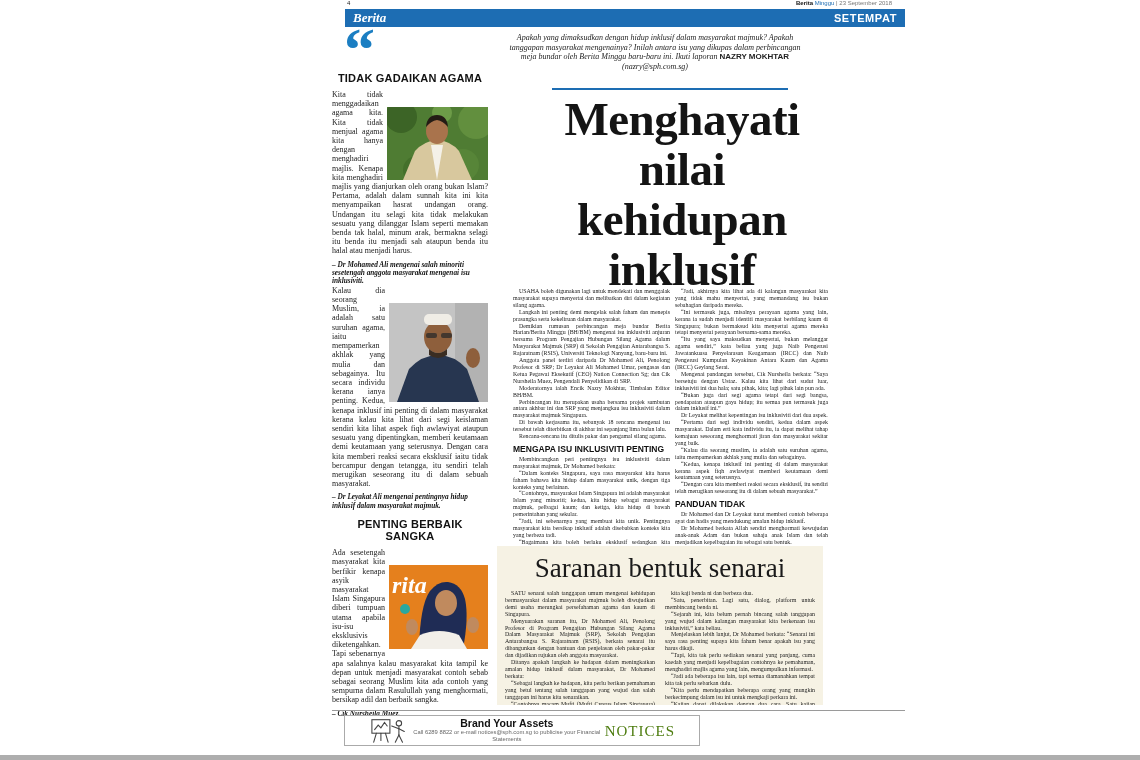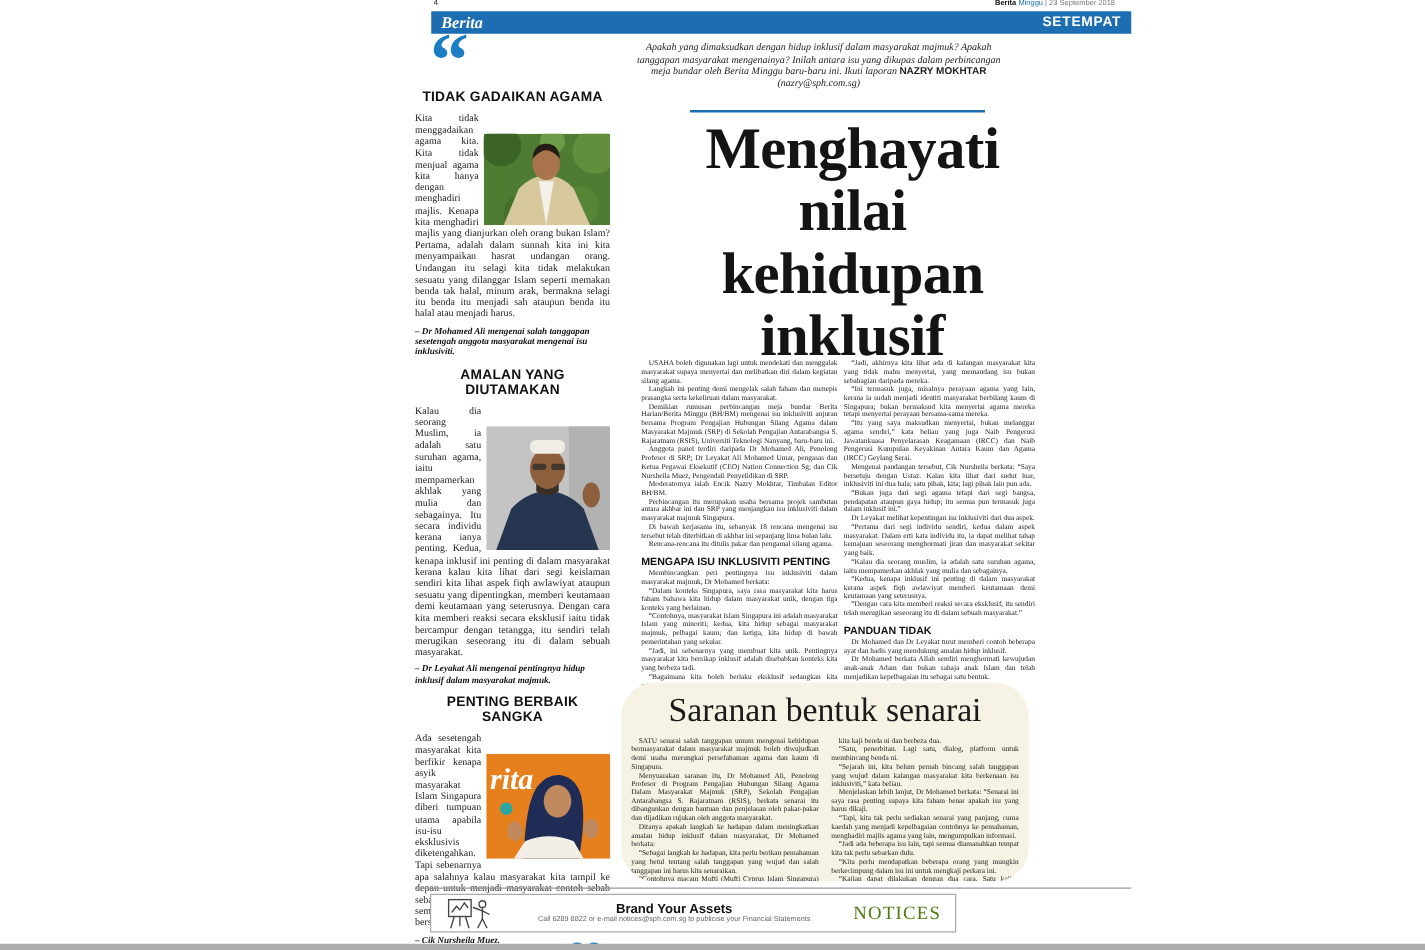--- a/index.html
+++ b/index.html
@@ -37,29 +37,29 @@
             font:bold 47px/50px "Liberation Serif",serif;color:#141414;letter-spacing:-.5px;}
 
   .bodycol{position:absolute;top:288px;font:5.9px/6.9px "Liberation Serif",serif;color:#222;margin-left:16px;}
   .bodycol.left{left:497px;width:157px;}
   .bodycol.right{left:659px;width:153px;}
   .bp{margin:0;text-align:justify;text-indent:6px;}
   .subhead{font:bold 8.5px/10px "Liberation Sans",sans-serif;color:#111;margin:4px 0 2px;}
 
   
   .crbox{position:absolute;left:497px;top:546px;width:326px;height:159px;background:#f6f2e4;
-         box-sizing:border-box;padding:4px 8px 6px;overflow:hidden;border-radius:27px;}
+         box-sizing:border-box;padding:4px 8px 6px;overflow:hidden;}
   .crbox-title{font:27px/32px "Liberation Serif",serif;text-align:center;color:#1a1a1a;margin:2px 0 6px;}
   .crbox-cols{display:flex;gap:10px;}
   .crbox-col{flex:1;font:5.9px/6.9px "Liberation Serif",serif;color:#222;}
 
   
   .footrule{position:absolute;left:332px;top:710px;width:573px;height:1px;background:#9a9a9a;}
-  .adbox{position:absolute;left:344px;top:715px;width:421px;height:31px;border:1px solid #aaa;
-         box-sizing:border-box;display:flex;align-items:center;gap:4px;padding:0 11px;background:#fff;}
+  .adbox{position:absolute;left:344px;top:715px;width:356px;height:31px;border:1px solid #aaa;
+         box-sizing:border-box;display:flex;align-items:center;gap:4px;padding:0 24px;background:#fff;}
   .ad-center{flex:1;text-align:center;}
   .ad-title{font:bold 10.5px/11px "Liberation Sans",sans-serif;color:#111;}
   .ad-sub{font:5.8px/7px "Liberation Sans",sans-serif;color:#666;}
   .ad-notices{font:15px/16px "Liberation Serif",serif;letter-spacing:1px;color:#4d7c0f;}
   .bottom-edge{position:absolute;left:0;top:755px;width:1140px;height:5px;background:#aeaeae;}
 </style>
 </head>
 <body>
 
 <div id="canvas">
@@ -91,25 +91,24 @@
             <circle cx="76" cy="58" r="16" fill="#578538"></circle>
             <circle cx="55" cy="6" r="10" fill="#6d9c48"></circle>
             <path d="M16 73 L28 44 Q37 34 50 33 Q64 34 72 44 L85 73 Z" fill="#d8c89e"></path>
             <path d="M44 38 L50 73 L56 38 Z" fill="#f4f1e8"></path>
             <ellipse cx="50" cy="24" rx="11" ry="13" fill="#a9734c"></ellipse>
             <path d="M39 20 Q40 8 50 8 Q60 8 61 20 Q56 14 50 13 Q44 14 39 20 Z" fill="#241c15"></path>
           </svg>
         </span>
         <span>Kita tidak menggadaikan agama kita. Kita tidak menjual agama kita hanya dengan menghadiri majlis. Kenapa kita menghadiri majlis yang dianjurkan oleh orang bukan Islam? Pertama, adalah dalam sunnah kita ini kita menyampaikan hasrat undangan orang. Undangan itu selagi kita tidak melakukan sesuatu yang dilanggar Islam seperti memakan benda tak halal, minum arak, bermakna selagi itu benda itu menjadi sah ataupun benda itu halal atau menjadi harus.</span>
       </p>
-      <p class="pq-attr">– Dr Mohamed Ali mengenai salah tanggapan sesetengah anggota masyarakat mengenai isu inklusiviti.</p>
-    </div>
-
-    <div>
-      <h3 class="pq-h">AMALAN YANG DIUTAMAKAN</h3>
+      <p class="pq-attr">– Dr Mohamed Ali mengenai salah minoriti sesetengah anggota masyarakat mengenai isu inklusiviti.</p>
+    </div>
+
+    <div>
       <p class="pq-text">
         <span class="pq-photo">
           <svg width="99" height="99" viewBox="0 0 99 99" preserveAspectRatio="none">
             <rect width="99" height="99" fill="#c4c4c4"></rect>
             <rect x="66" width="33" height="99" fill="#b2b2b2"></rect>
             <path d="M8 99 L20 66 Q33 52 49 52 Q65 52 78 66 L90 99 Z" fill="#273650"></path>
             <ellipse cx="49" cy="34" rx="14" ry="16" fill="#8e5f3c"></ellipse>
             <rect x="35" y="11" width="28" height="11" rx="5" fill="#f0ede6"></rect>
             <rect x="37" y="30" width="11" height="5" rx="2" fill="#2a2a2a" opacity="0.75"></rect>
             <rect x="52" y="30" width="11" height="5" rx="2" fill="#2a2a2a" opacity="0.75"></rect>

